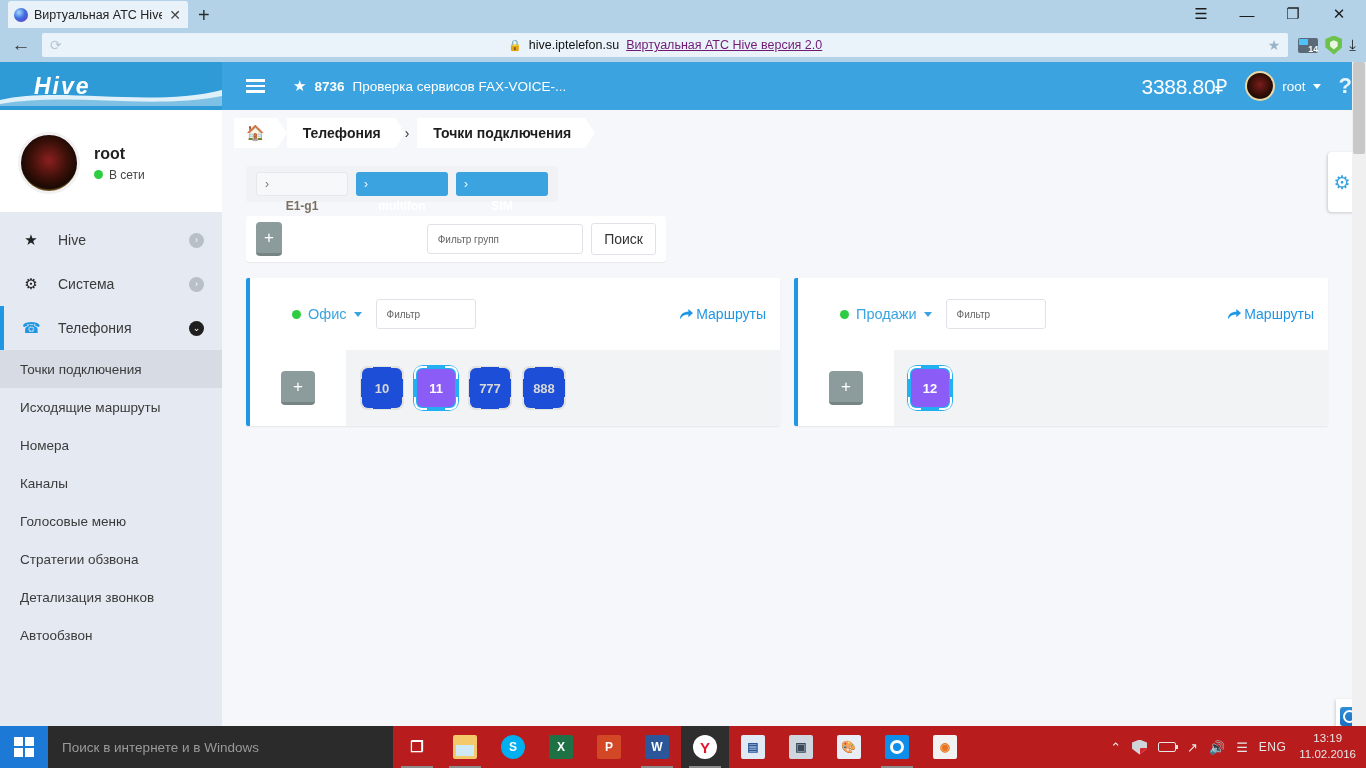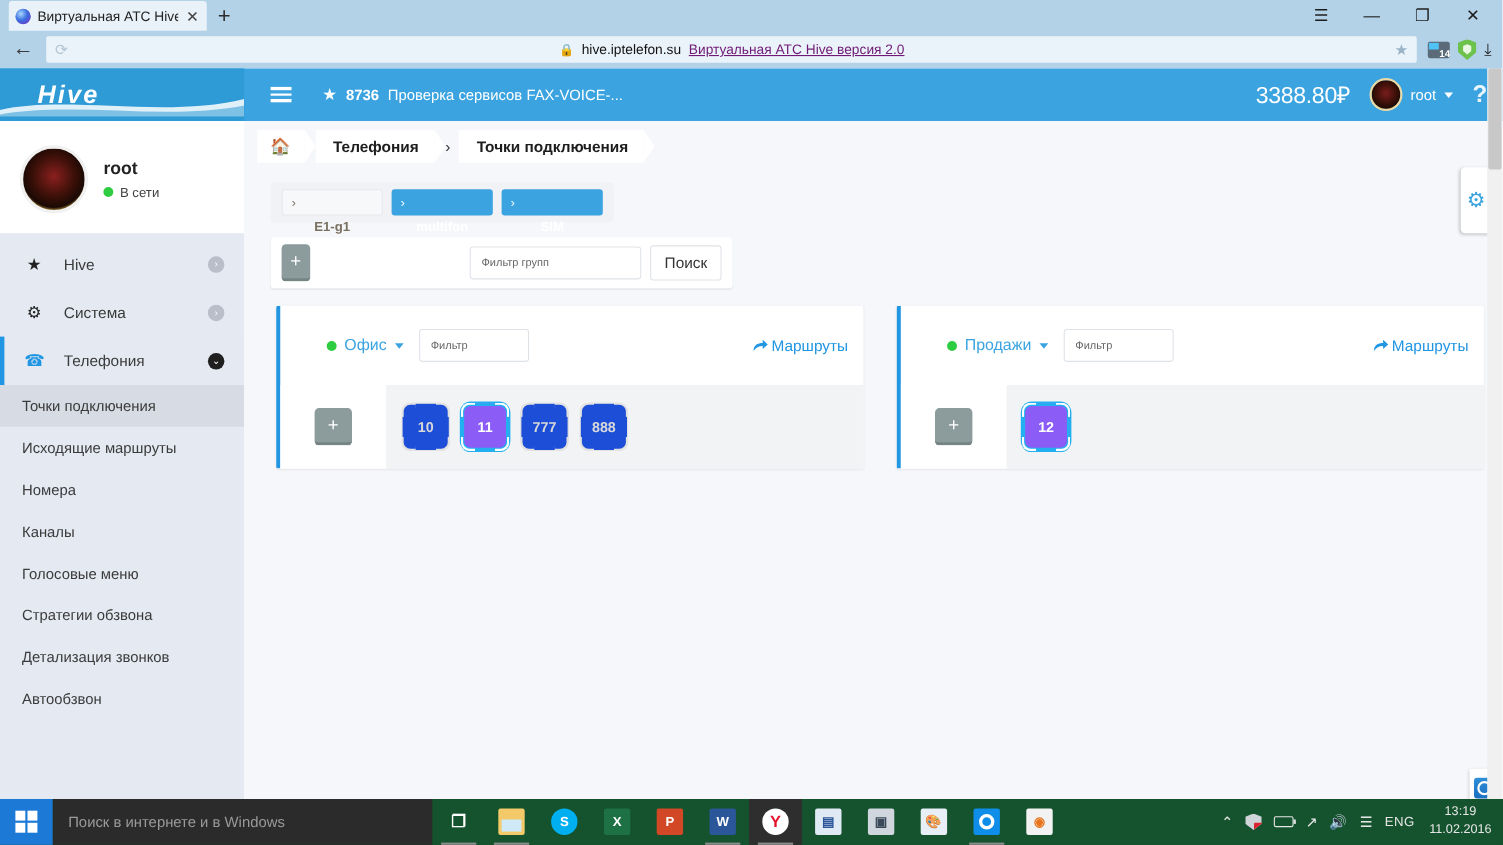--- a/index.html
+++ b/index.html
@@ -107,21 +107,21 @@
   .pill .pc { font-weight: normal; opacity: .95; }
   .pill .pl { flex: 1; text-align: center; margin-top: 44px; }
 
   .toolbar-card { background: #fff; border-radius: 3px; margin: 14px 0 0 24px; width: 420px; height: 46px; display: flex; align-items: center; padding: 0 10px; box-shadow: 0 1px 1px rgba(0,0,0,.06); }
   .btn-add { width: 34px; height: 34px; background: #8c9b9b; border-bottom: 3px solid #768484; border-radius: 4px; color: #fff; font-size: 17px; display: flex; align-items: center; justify-content: center; }
   .inp { height: 30px; border: 1px solid #dfe3e8; border-radius: 3px; padding: 0 10px; font-size: 10px; color: #555; font-family: "Liberation Sans", sans-serif; background: #fff; outline: none; }
   .inp::placeholder { color: #666; }
   .toolbar-card .grp-filter { width: 200px; margin-left: 145px; }
   .btn-search { height: 32px; border: 1px solid #dfe3e8; border-radius: 3px; background: #fff; padding: 0 12px; font-size: 14px; color: #333; margin-left: 8px; font-family: "Liberation Sans", sans-serif; }
 
-  .cards { display: flex; gap: 30px; margin: 16px 12px 0 24px; justify-content: center; }
+  .cards { display: flex; gap: 14px; margin: 16px 12px 0 24px; }
   .card { background: #fff; border-left: 4px solid #2196e3; border-radius: 2px; box-shadow: 0 1px 2px rgba(0,0,0,.07); width: 534px; }
   .card-head { height: 72px; display: flex; align-items: center; padding: 0 14px 0 42px; }
   .grp-name { display: flex; align-items: center; gap: 7px; color: #3aa3e0; font-size: 14.5px; }
   .grp-caret { border-left: 4px solid transparent; border-right: 4px solid transparent; border-top: 5px solid #3aa3e0; }
   .card-head .inp { width: 100px; margin-left: 14px; }
   .routes-link { margin-left: auto; color: #2196e3; font-size: 14px; display: flex; align-items: center; gap: 2px; }
   .card-body { display: flex; align-items: stretch; min-height: 76px; }
   .body-addcol { width: 96px; display: flex; align-items: center; justify-content: center; background: #fff; }
   .body-list { flex: 1; background: #f2f3f5; display: flex; align-items: center; gap: 10px; padding: 12px 14px; }
 
@@ -145,21 +145,21 @@
   .edge-tv { position: absolute; right: 4px; bottom: 22px; width: 26px; height: 34px; background: #fff; box-shadow: -1px 1px 3px rgba(0,0,0,.16); display: flex; align-items: center; justify-content: center; }
   .tv-badge { width: 19px; height: 19px; border-radius: 3px; background: linear-gradient(#2f8fd8, #1b6fc0); display: flex; align-items: center; justify-content: center; }
   .tv-badge i { width: 13px; height: 13px; border-radius: 50%; border: 2.5px solid #fff; display: block; }
   .page-scroll { position: absolute; right: 0; top: 0; width: 14px; bottom: 0; background: #f0f0f0; }
   .page-scroll .thumb { position: absolute; top: 0; left: 1px; width: 12px; height: 92px; background: #c8c8c8; border-radius: 2px; }
   .page-scroll .arrow { position: absolute; left: 0; width: 14px; height: 14px; display: flex; align-items: center; justify-content: center; font-size: 8px; color: #6b6b6b; }
   .page-scroll .arrow.up { top: 0; }
   .page-scroll .arrow.down { bottom: 0; }
 
   
-  .taskbar { position: fixed; left: 0; bottom: 0; width: 1366px; height: 42px; background: #14532d; display: flex; align-items: center; color: #e6e6e6; }
+  .taskbar { position: fixed; left: 0; bottom: 0; width: 1366px; height: 42px; background: #b91c1c; display: flex; align-items: center; color: #e6e6e6; }
   .start { width: 48px; height: 42px; background: #1c7ad6; display: flex; align-items: center; justify-content: center; }
   .win-logo { width: 20px; height: 20px; display: grid; grid-template-columns: 1fr 1fr; grid-template-rows: 1fr 1fr; gap: 2px; }
   .win-logo i { background: #fff; display: block; }
   .tb-search { width: 345px; height: 42px; background: #2b2b2b; display: flex; align-items: center; padding-left: 14px; font-size: 13.5px; color: #9a9a9a; }
   .tb-apps { display: flex; align-items: center; height: 42px; }
   .tb-app { width: 48px; height: 42px; display: flex; align-items: center; justify-content: center; position: relative; }
   .tb-app.active { background: #2e2e2e; }
   .tb-app.running::after { content: ""; position: absolute; bottom: 0; left: 8px; right: 8px; height: 2px; background: #8c8c8c; }
   .ic { width: 24px; height: 24px; display: flex; align-items: center; justify-content: center; font-size: 12px; font-weight: bold; color: #fff; border-radius: 2px; }
   .ic.taskview { color: #fff; font-size: 15px; background: none; }

